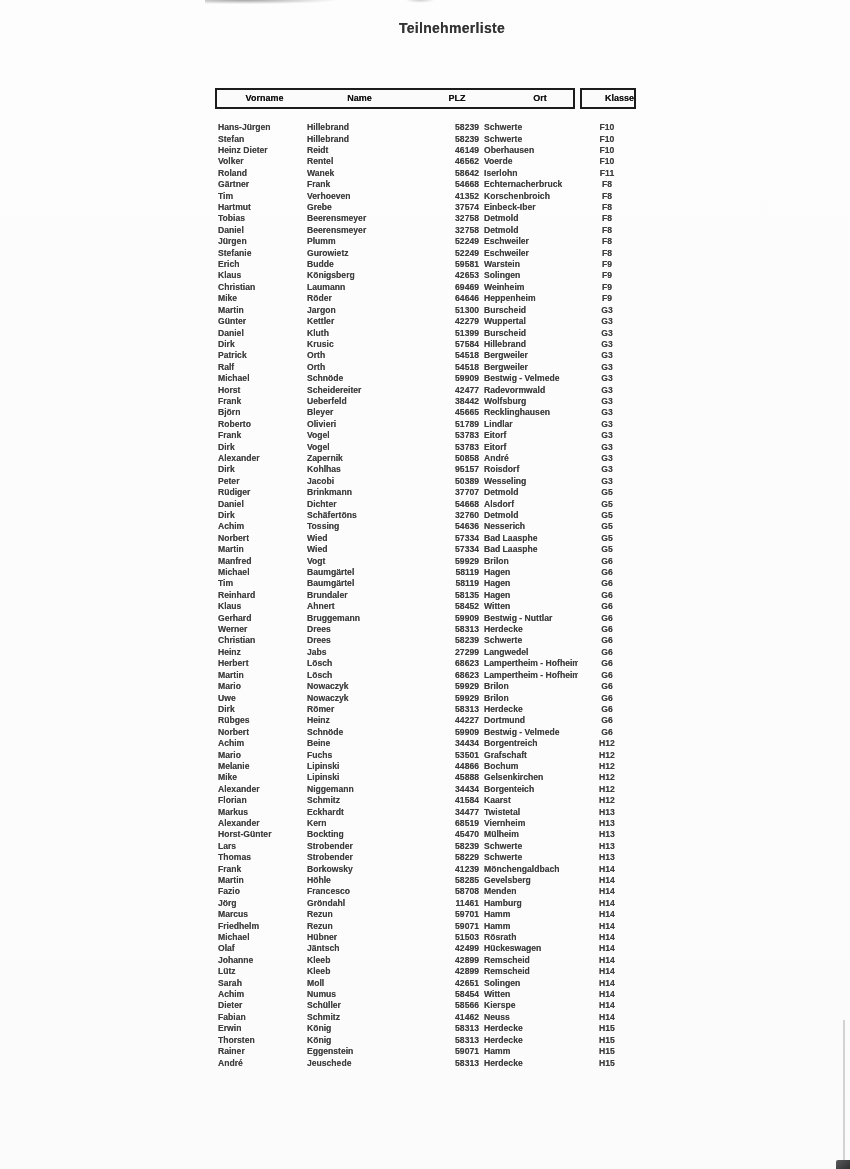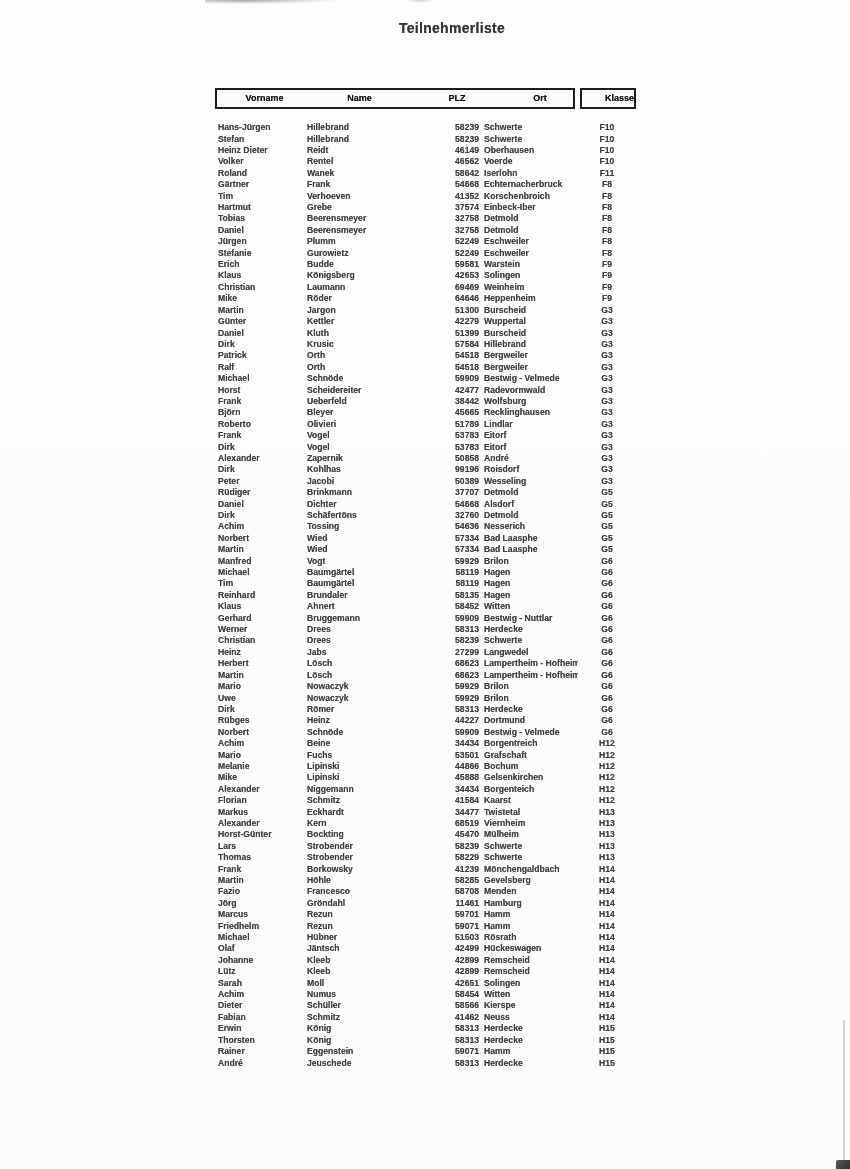--- a/index.html
+++ b/index.html
@@ -381,21 +381,21 @@
       <div class="cell c-vorname">Alexander</div>
       <div class="cell c-name">Zapernik</div>
       <div class="cell c-plz">50858</div>
       <div class="cell c-ort">André</div>
       <div class="cell c-klasse">G3</div>
     </div>
 
     <div class="trow">
       <div class="cell c-vorname">Dirk</div>
       <div class="cell c-name">Kohlhas</div>
-      <div class="cell c-plz">99196</div>
+      <div class="cell c-plz">95157</div>
       <div class="cell c-ort">Roisdorf</div>
       <div class="cell c-klasse">G3</div>
     </div>
 
     <div class="trow">
       <div class="cell c-vorname">Peter</div>
       <div class="cell c-name">Jacobi</div>
       <div class="cell c-plz">50389</div>
       <div class="cell c-ort">Wesseling</div>
       <div class="cell c-klasse">G3</div>

